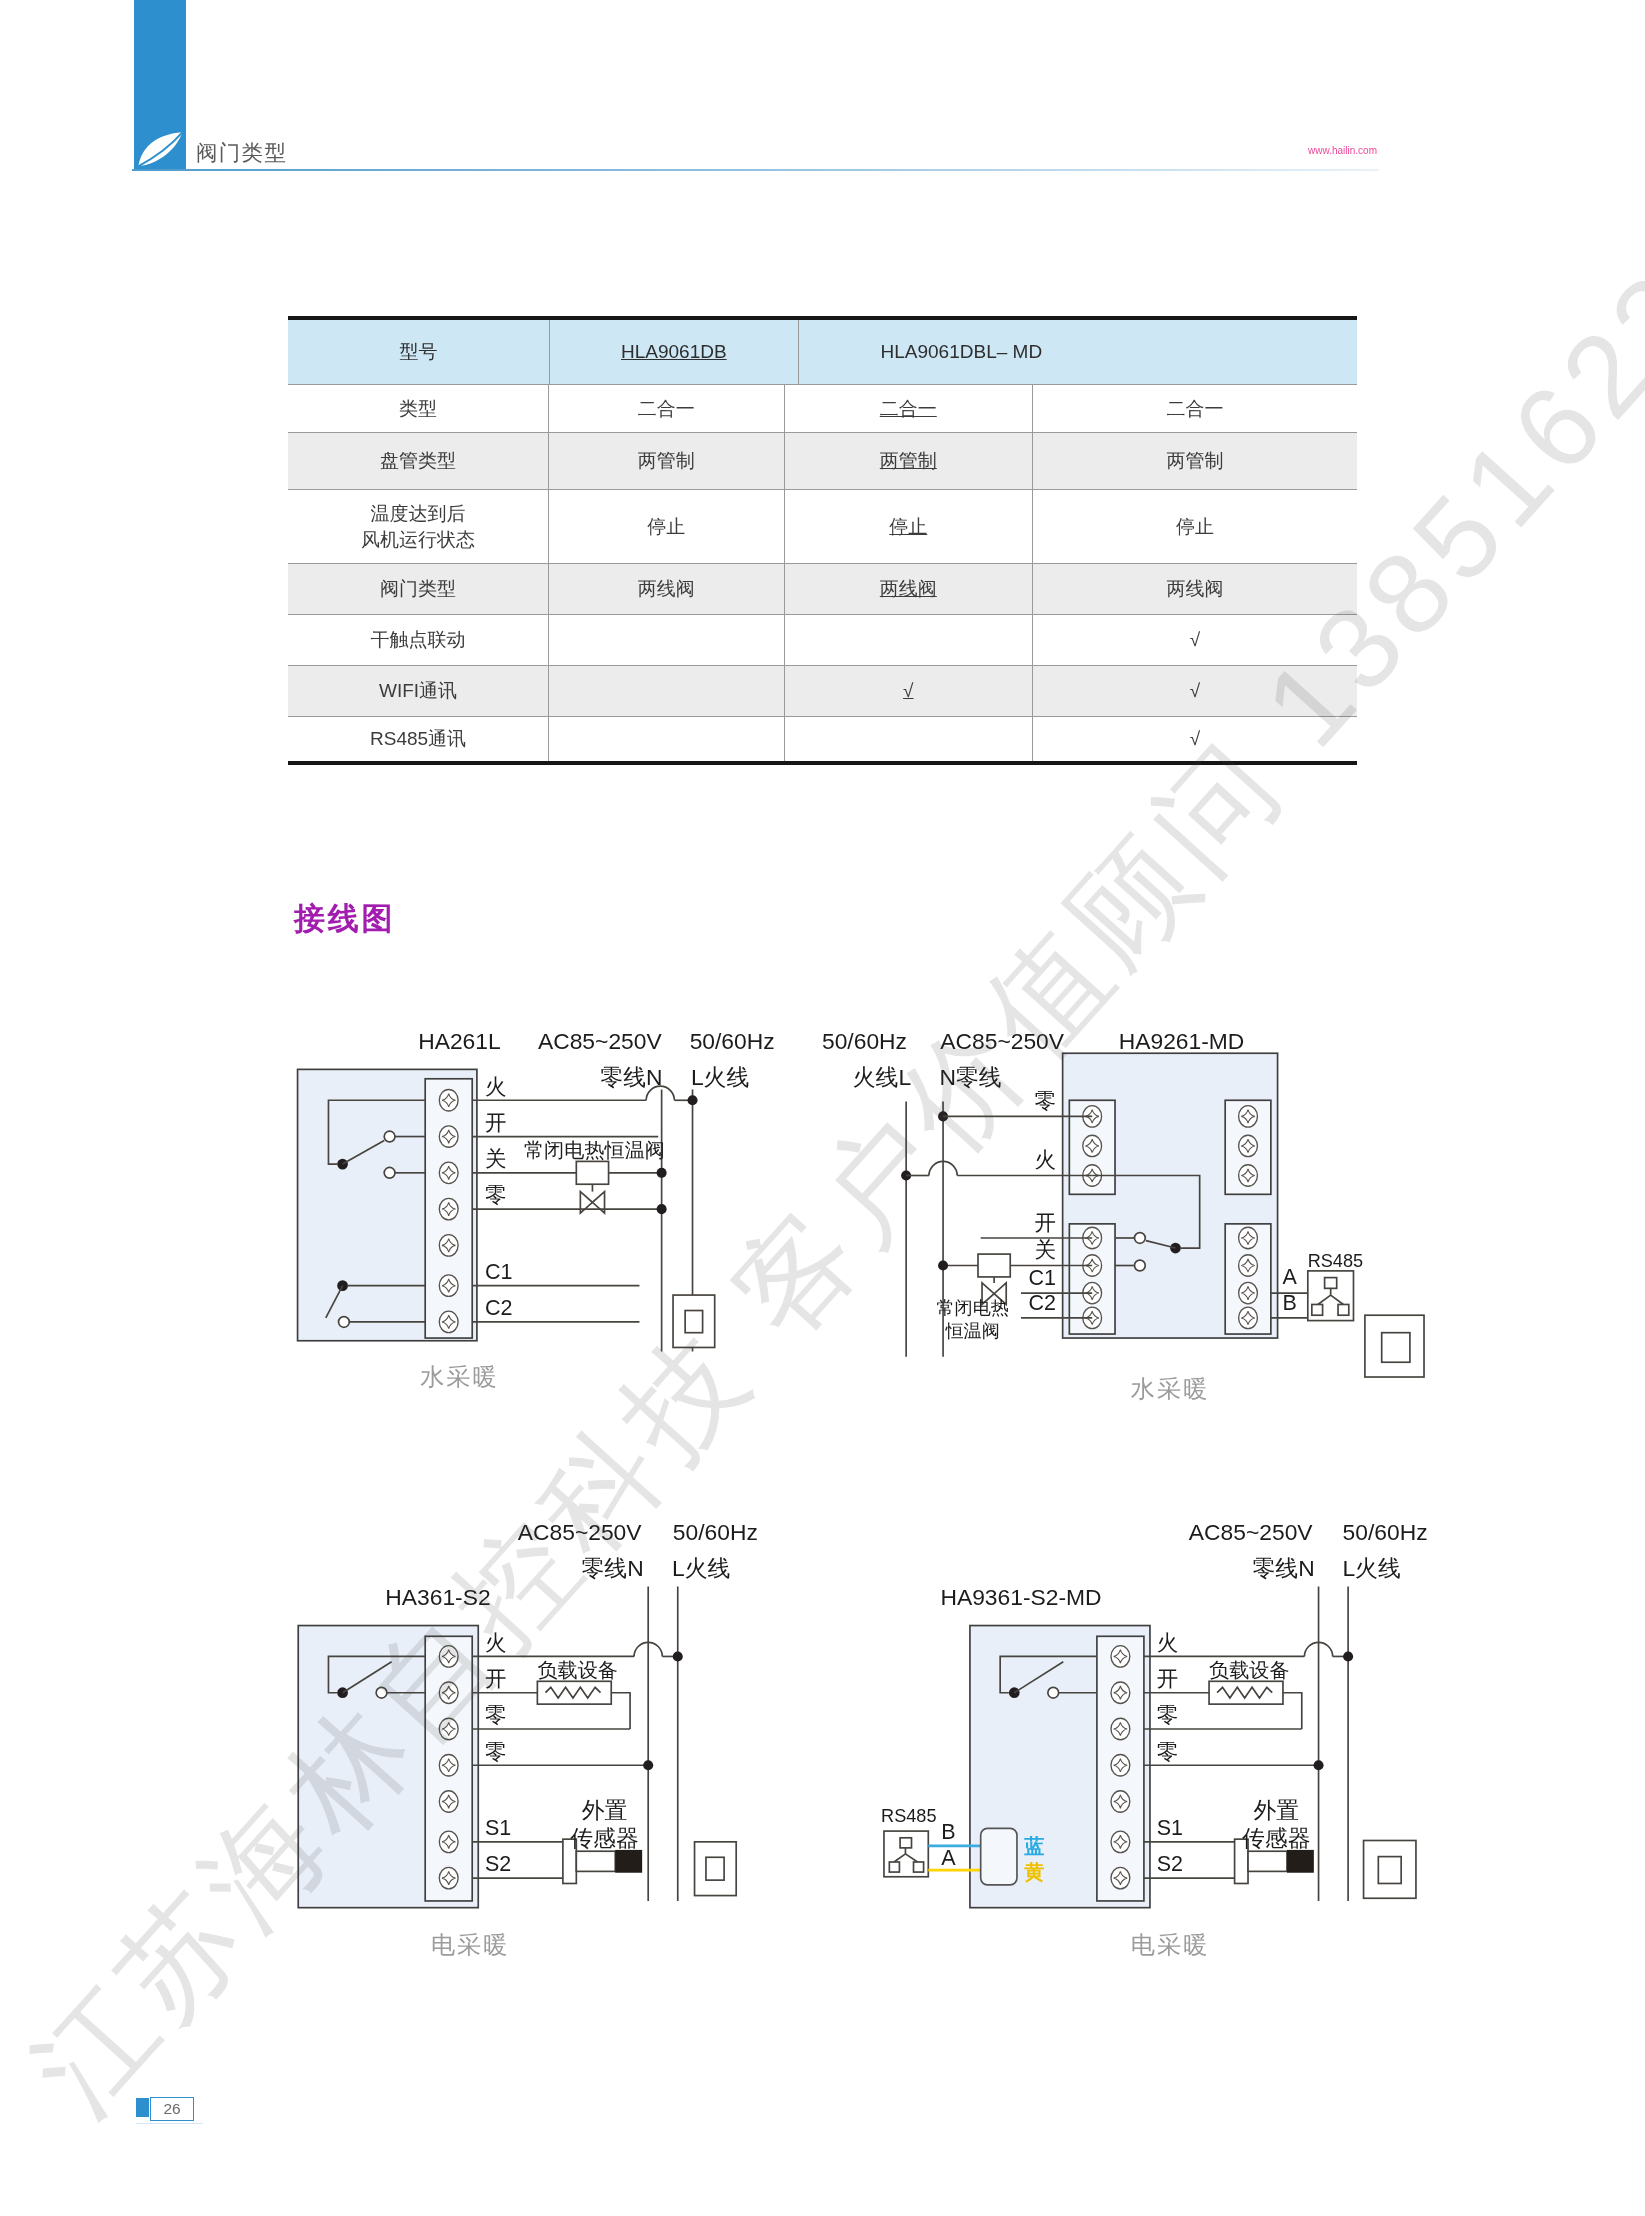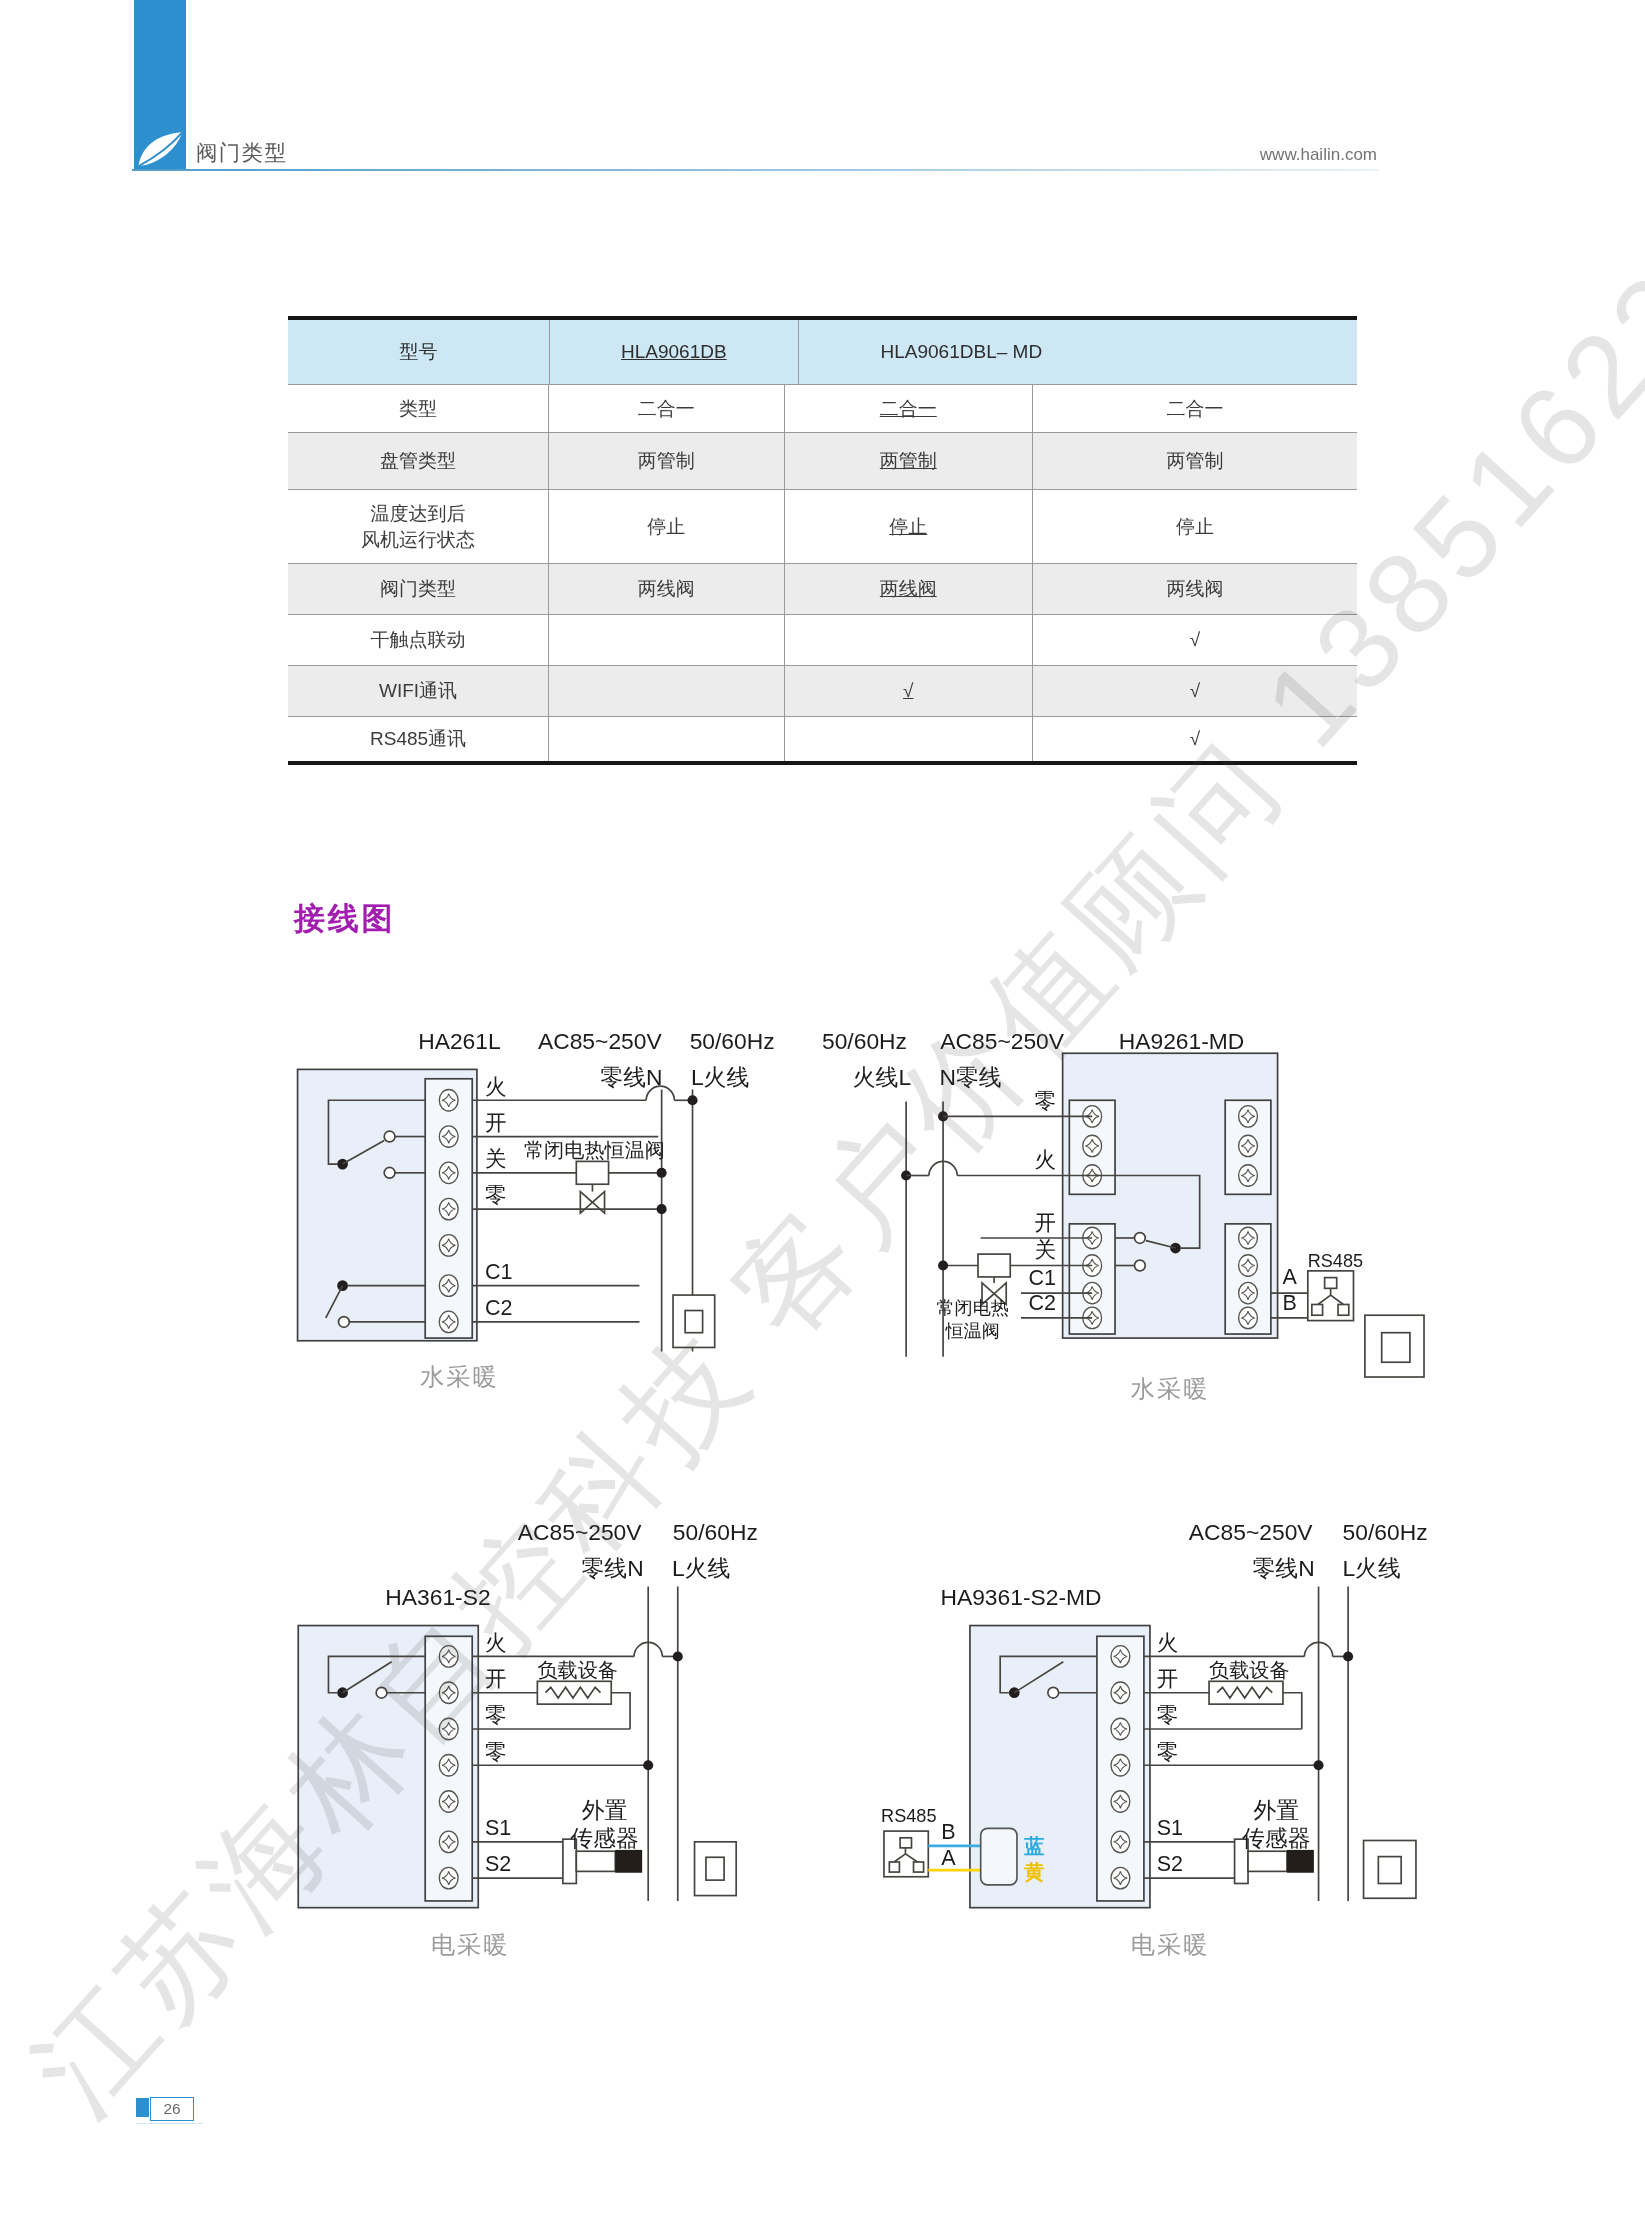--- a/index.html
+++ b/index.html
@@ -5,21 +5,21 @@
   html,body{margin:0;padding:0;}
   body{
     width:1645px;height:2216px;position:relative;background:#ffffff;
     font-family:"Liberation Sans","DejaVu Sans",sans-serif;color:#3c3c3c;overflow:hidden;
   }
   .abs{position:absolute;}
   
   #brandbar{left:134px;top:0;width:52px;height:169px;background:#2e8fce;}
   #leaf{left:137px;top:129px;width:48px;height:40px;}
   #section-name{left:196px;top:138px;font-size:21.5px;color:#5a5a5a;letter-spacing:1.3px;}
-  #site-url{left:1236px;top:145px;width:141px;font-size:17px;color:#737373;text-align:right;}
+  #site-url{left:1236px;top:145px;width:141px;font-size:10px;color:#ec4899;text-align:right;}
   #header-rule{left:132px;top:169px;width:1247px;height:2px;
     background:linear-gradient(to right,#4f9bcd,#9cc6e2 55%,#e9f2f9);}
   
   #spec-table{left:288px;top:316px;width:1069px;border-top:4px solid #161616;border-bottom:4px solid #161616;}
   .trow{display:flex;align-items:stretch;border-top:1.3px solid #9a9a9a;}
   .trow:first-child{border-top:none;}
   .trow.head{background:#cde7f5;height:64px;font-size:20px;color:#2e2e2e;}
   .trow.gray{background:#ececec;}
   .tcell{display:flex;align-items:center;justify-content:center;text-align:center;
      font-size:19px;border-left:1.3px solid #9a9a9a;white-space:pre-line;line-height:1.35;}

